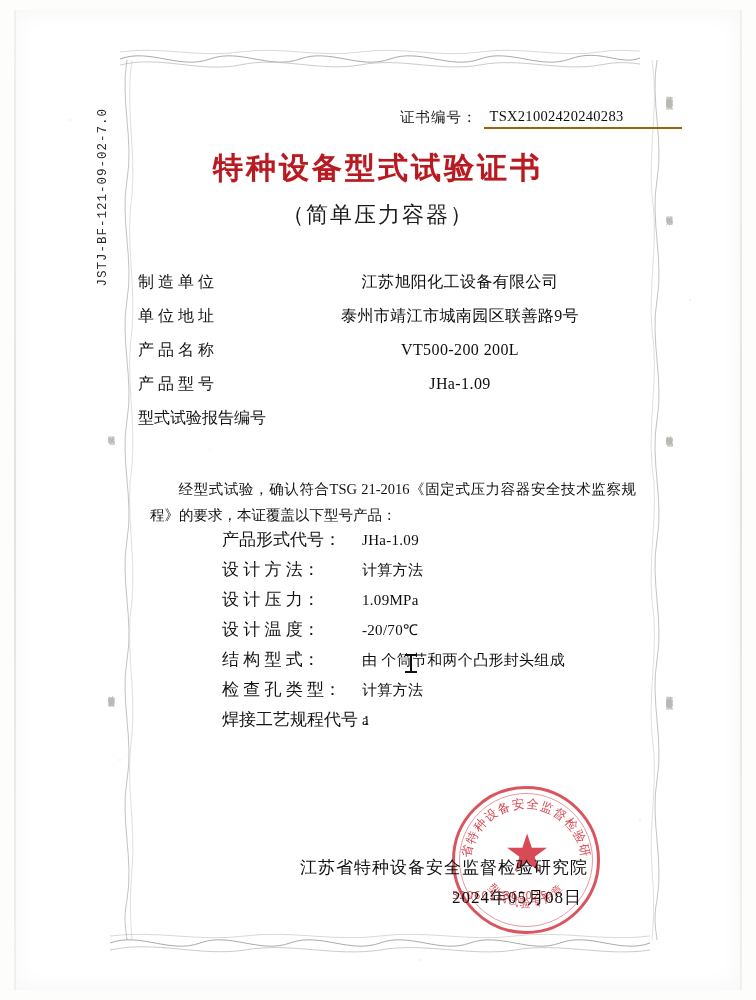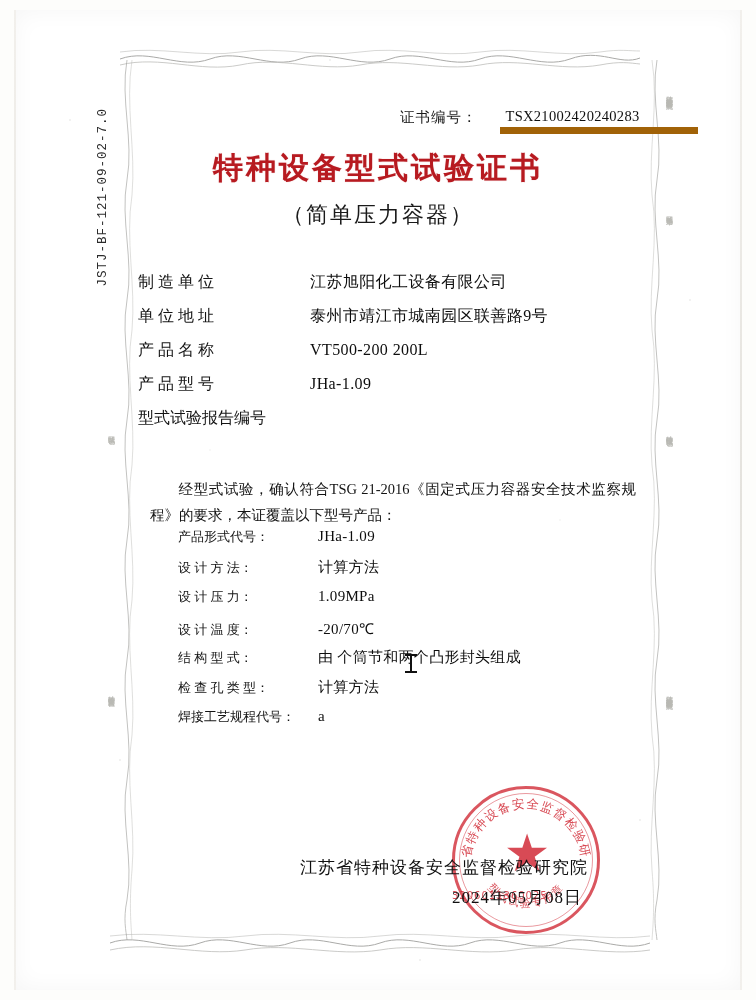--- a/index.html
+++ b/index.html
@@ -88,33 +88,34 @@
   .side-faint.c { left: 664px; top: 430px; }
   .side-faint.d { left: 664px; top: 690px; }
   .side-faint.e { left: 106px; top: 430px; }
   .side-faint.f { left: 106px; top: 690px; }
 
   
   .certno-row {
     position: absolute;
     left: 400px; top: 108px;
     display: flex;
-    gap: 22px;
+    align-items: flex-end;
+    gap: 6px;
   }
   .certno-label {
     font-size: 14.5px;
     color: #1b1b1b;
     letter-spacing: 1px;
     padding-bottom: 2px;
   }
   .certno-value {
     font-family: "Liberation Serif", serif;
     font-size: 14.5px;
     color: #0f0f0f;
-    border-bottom: 7px solid #a16207;
+    border-bottom: 2px solid #a16207;
     padding: 0 6px 2px 6px;
     min-width: 186px;
     letter-spacing: .3px;
   }
 
   
   .title-main {
     position: absolute;
     left: 0; top: 148px;
     width: 756px;
@@ -150,21 +151,21 @@
   }
   .field-label {
     width: 172px;
     font-size: 16px;
     color: #141414;
     letter-spacing: 0px;
     white-space: nowrap;
   }
   .field-value {
     flex: 1;
-    text-align: left;
+    text-align: center;
     font-size: 16px;
     color: #0d0d0d;
     letter-spacing: .4px;
     padding-right: 28px;
   }
 
   
   .para {
     position: absolute;
     left: 150px; top: 476px;
@@ -182,23 +183,24 @@
     left: 178px; top: 528px;
     width: 460px;
   }
   .spec-row {
     display: flex;
     align-items: baseline;
     height: 30px;
   }
   .spec-label {
     width: 126px;
-    font-size: 13px;
+    font-size: 17px;
     color: #141414;
     white-space: nowrap;
+    margin-left: 44px;
   }
   .spec-value {
     font-size: 15px;
     color: #0d0d0d;
     letter-spacing: .3px;
     padding-left: 14px;
   }
 
   
   .cursor {

